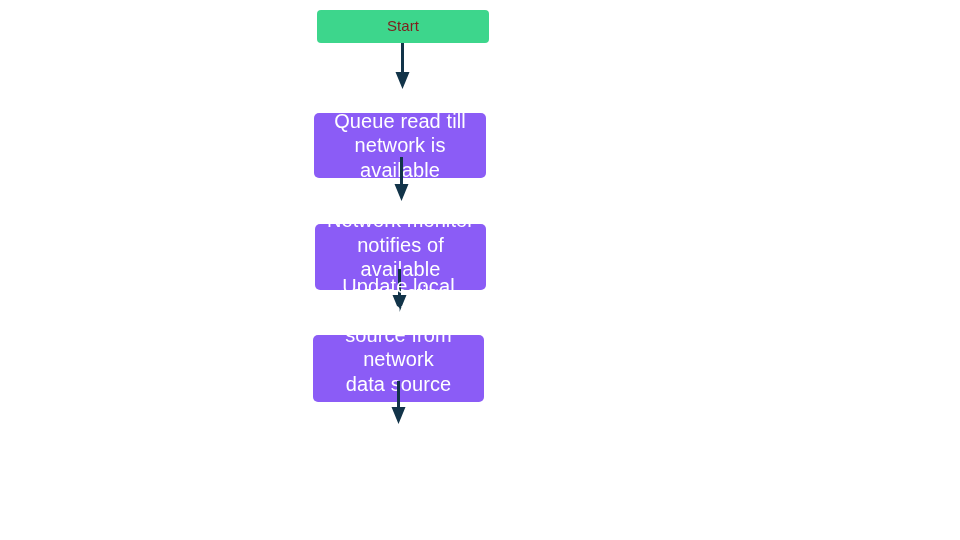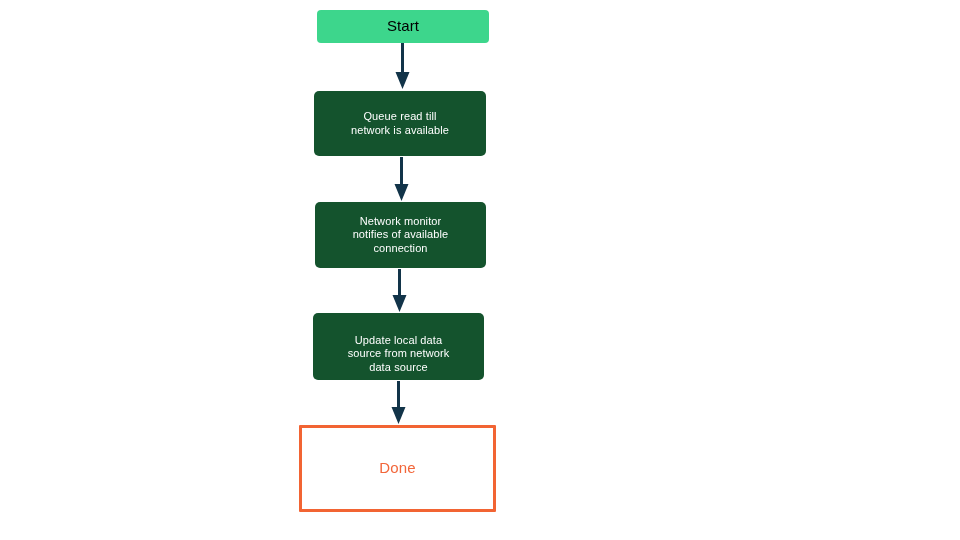--- a/index.html
+++ b/index.html
@@ -30,33 +30,34 @@
     display: flex;
     align-items: center;
     justify-content: center;
     text-align: center;
     line-height: 1.22;
     white-space: pre-line;
   }
 
   .node-start {
     background: #3DD68C;
-    color: #000000;
+    color: #7f1d1d;
     border-radius: 4px;
     font-size: 15px;
     letter-spacing: 0.1px;
   }
 
   .node-process {
-    background: #14532d;
+    background: #8b5cf6;
     color: #ffffff;
     border-radius: 5px;
-    font-size: 11px;
+    font-size: 20px;
     letter-spacing: 0.1px;
     padding: 6px 10px;
+    margin-top: 22px;
   }
 
   .node-done {
     background: #ffffff;
     color: #F2663A;
     border: 3px solid #F26433;
     border-radius: 1px;
     font-size: 15px;
     letter-spacing: 0.1px;
   }
@@ -117,17 +118,14 @@
 data source</span>
   </div>
 
   <div class="arrow" style="left:390px; top:381px; width:17px; height:44px;">
     <svg width="17" height="44" viewBox="0 0 17 44" xmlns="http://www.w3.org/2000/svg">
       <line x1="8.5" y1="0" x2="8.5" y2="30" stroke="#123449" stroke-width="3"></line>
       <polygon points="1.5,26 15.5,26 8.5,43" fill="#123449"></polygon>
     </svg>
   </div>
 
-  <div class="node node-done" style="left:299px; top:425px; width:197px; height:87px;">
-    <span>Done</span>
-  </div>
 
 </div>
 
 </body></html>

